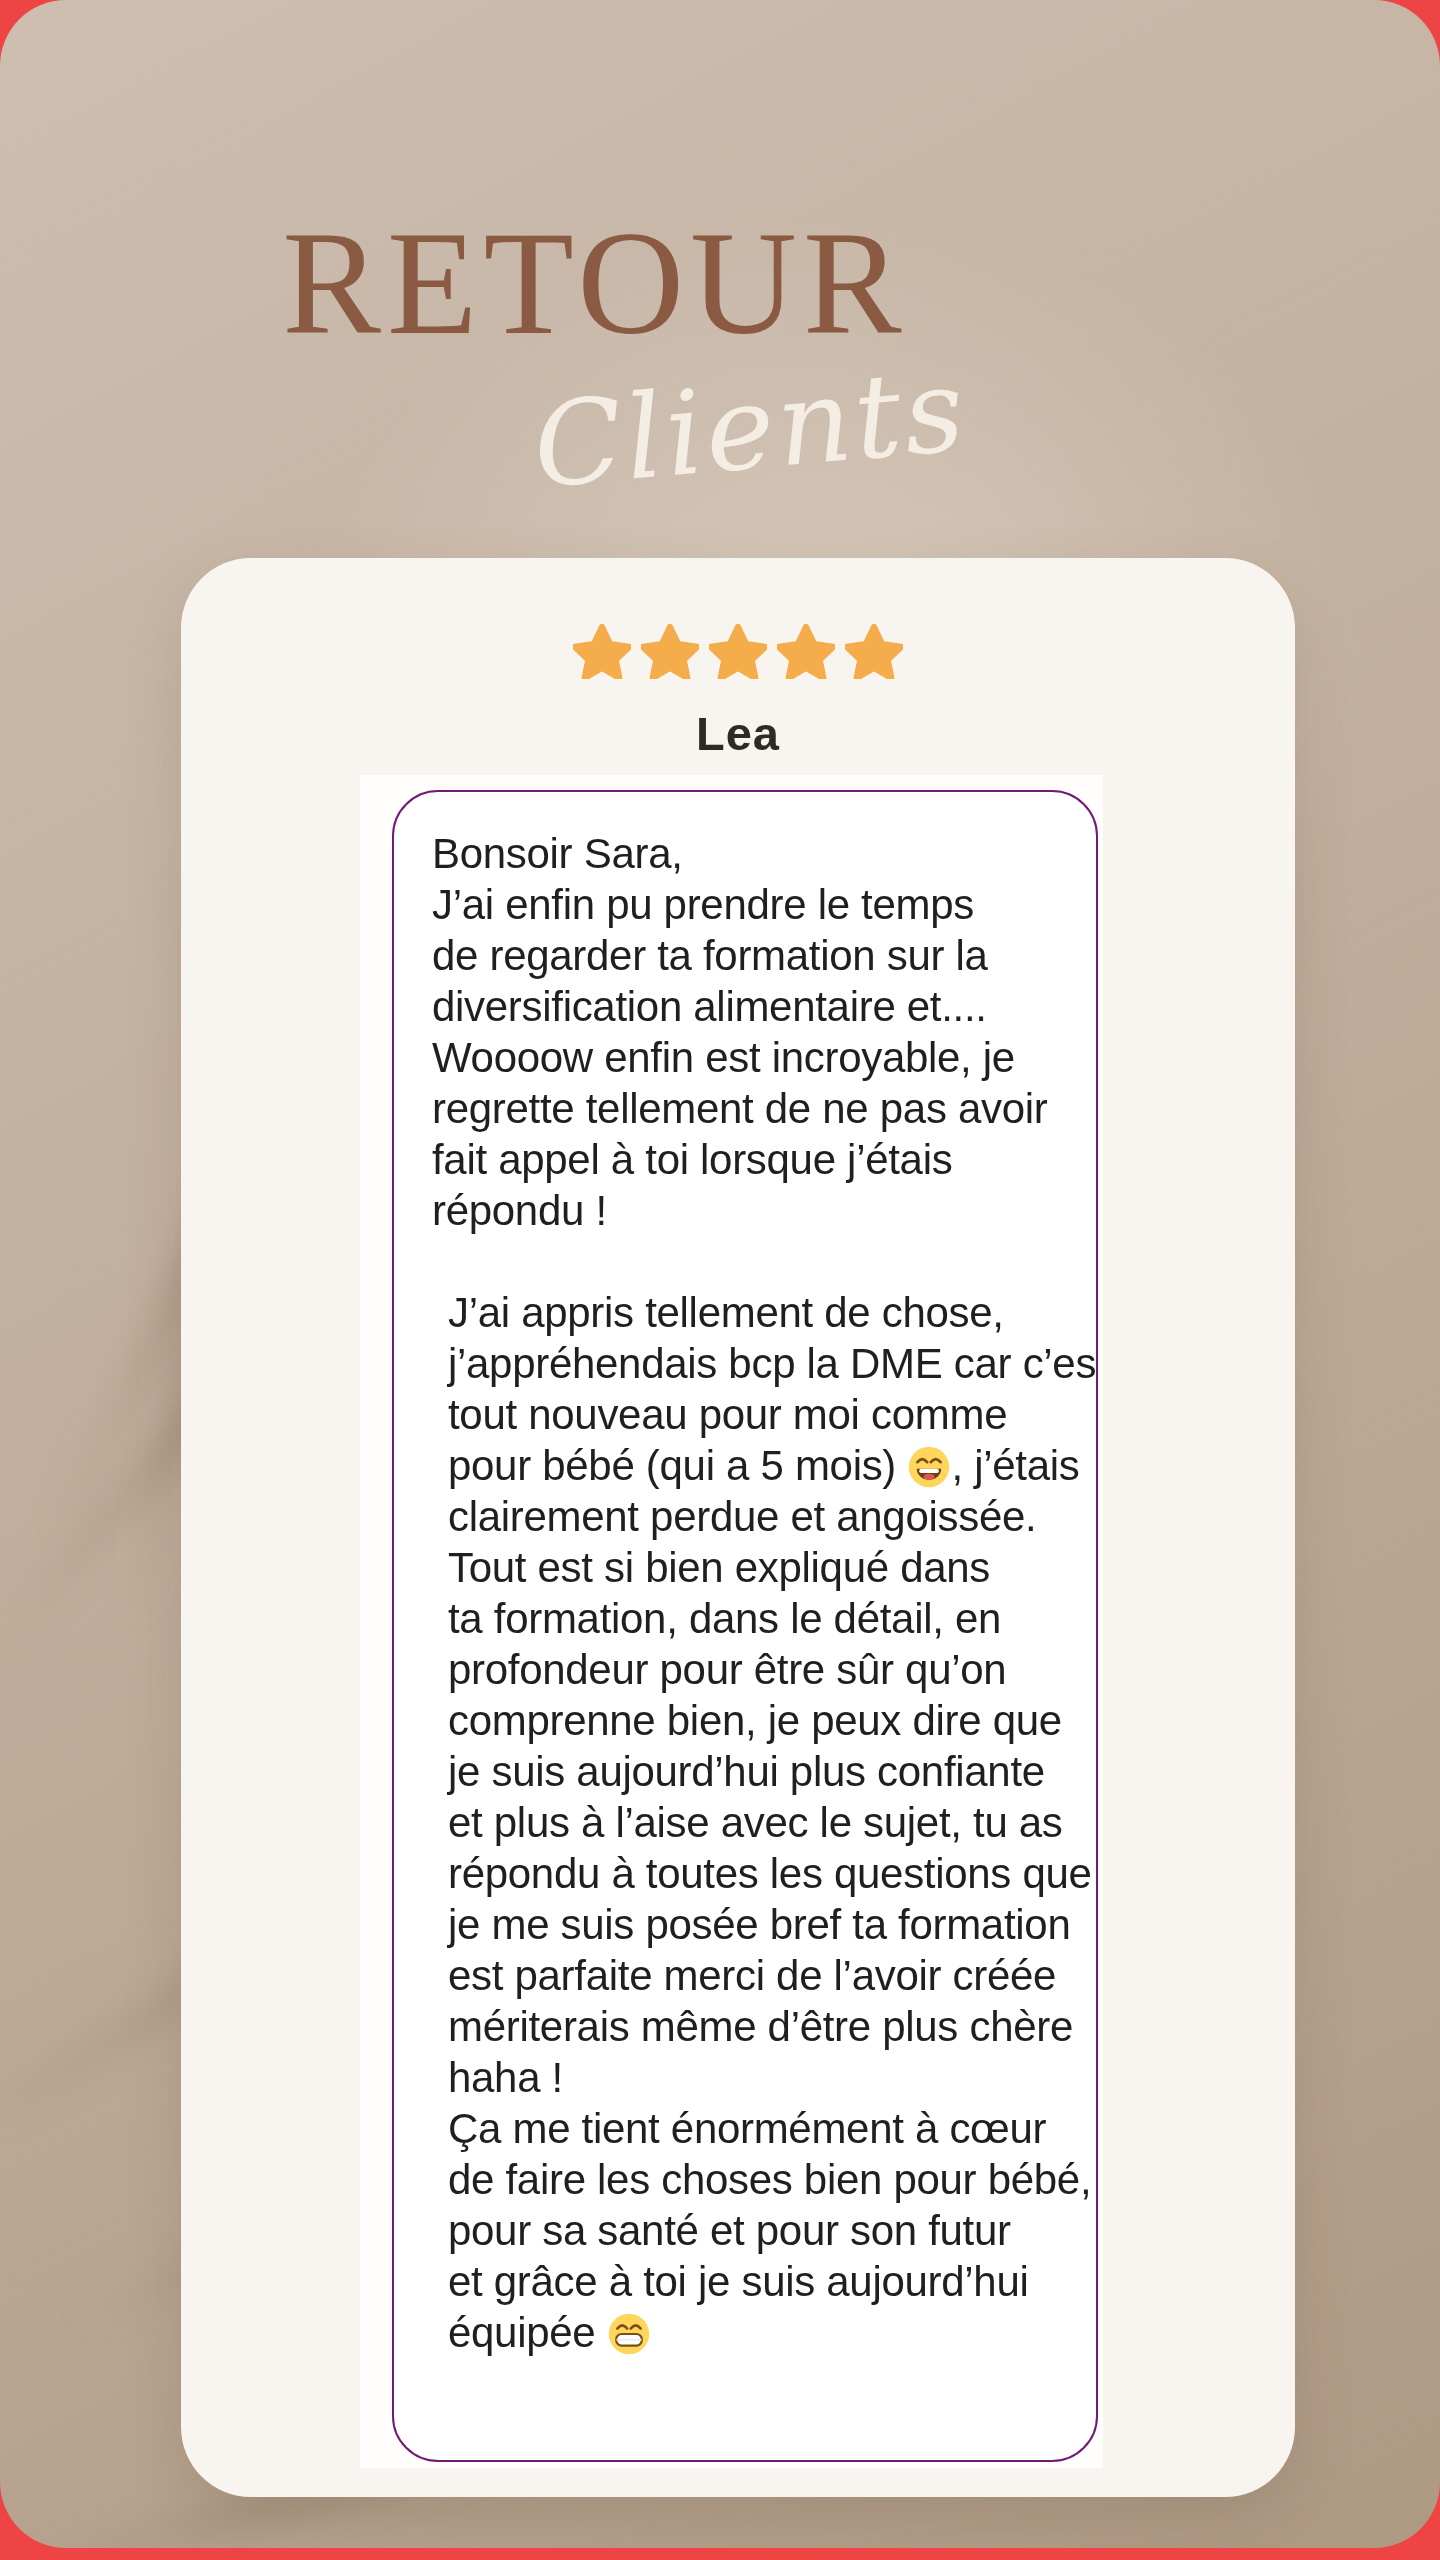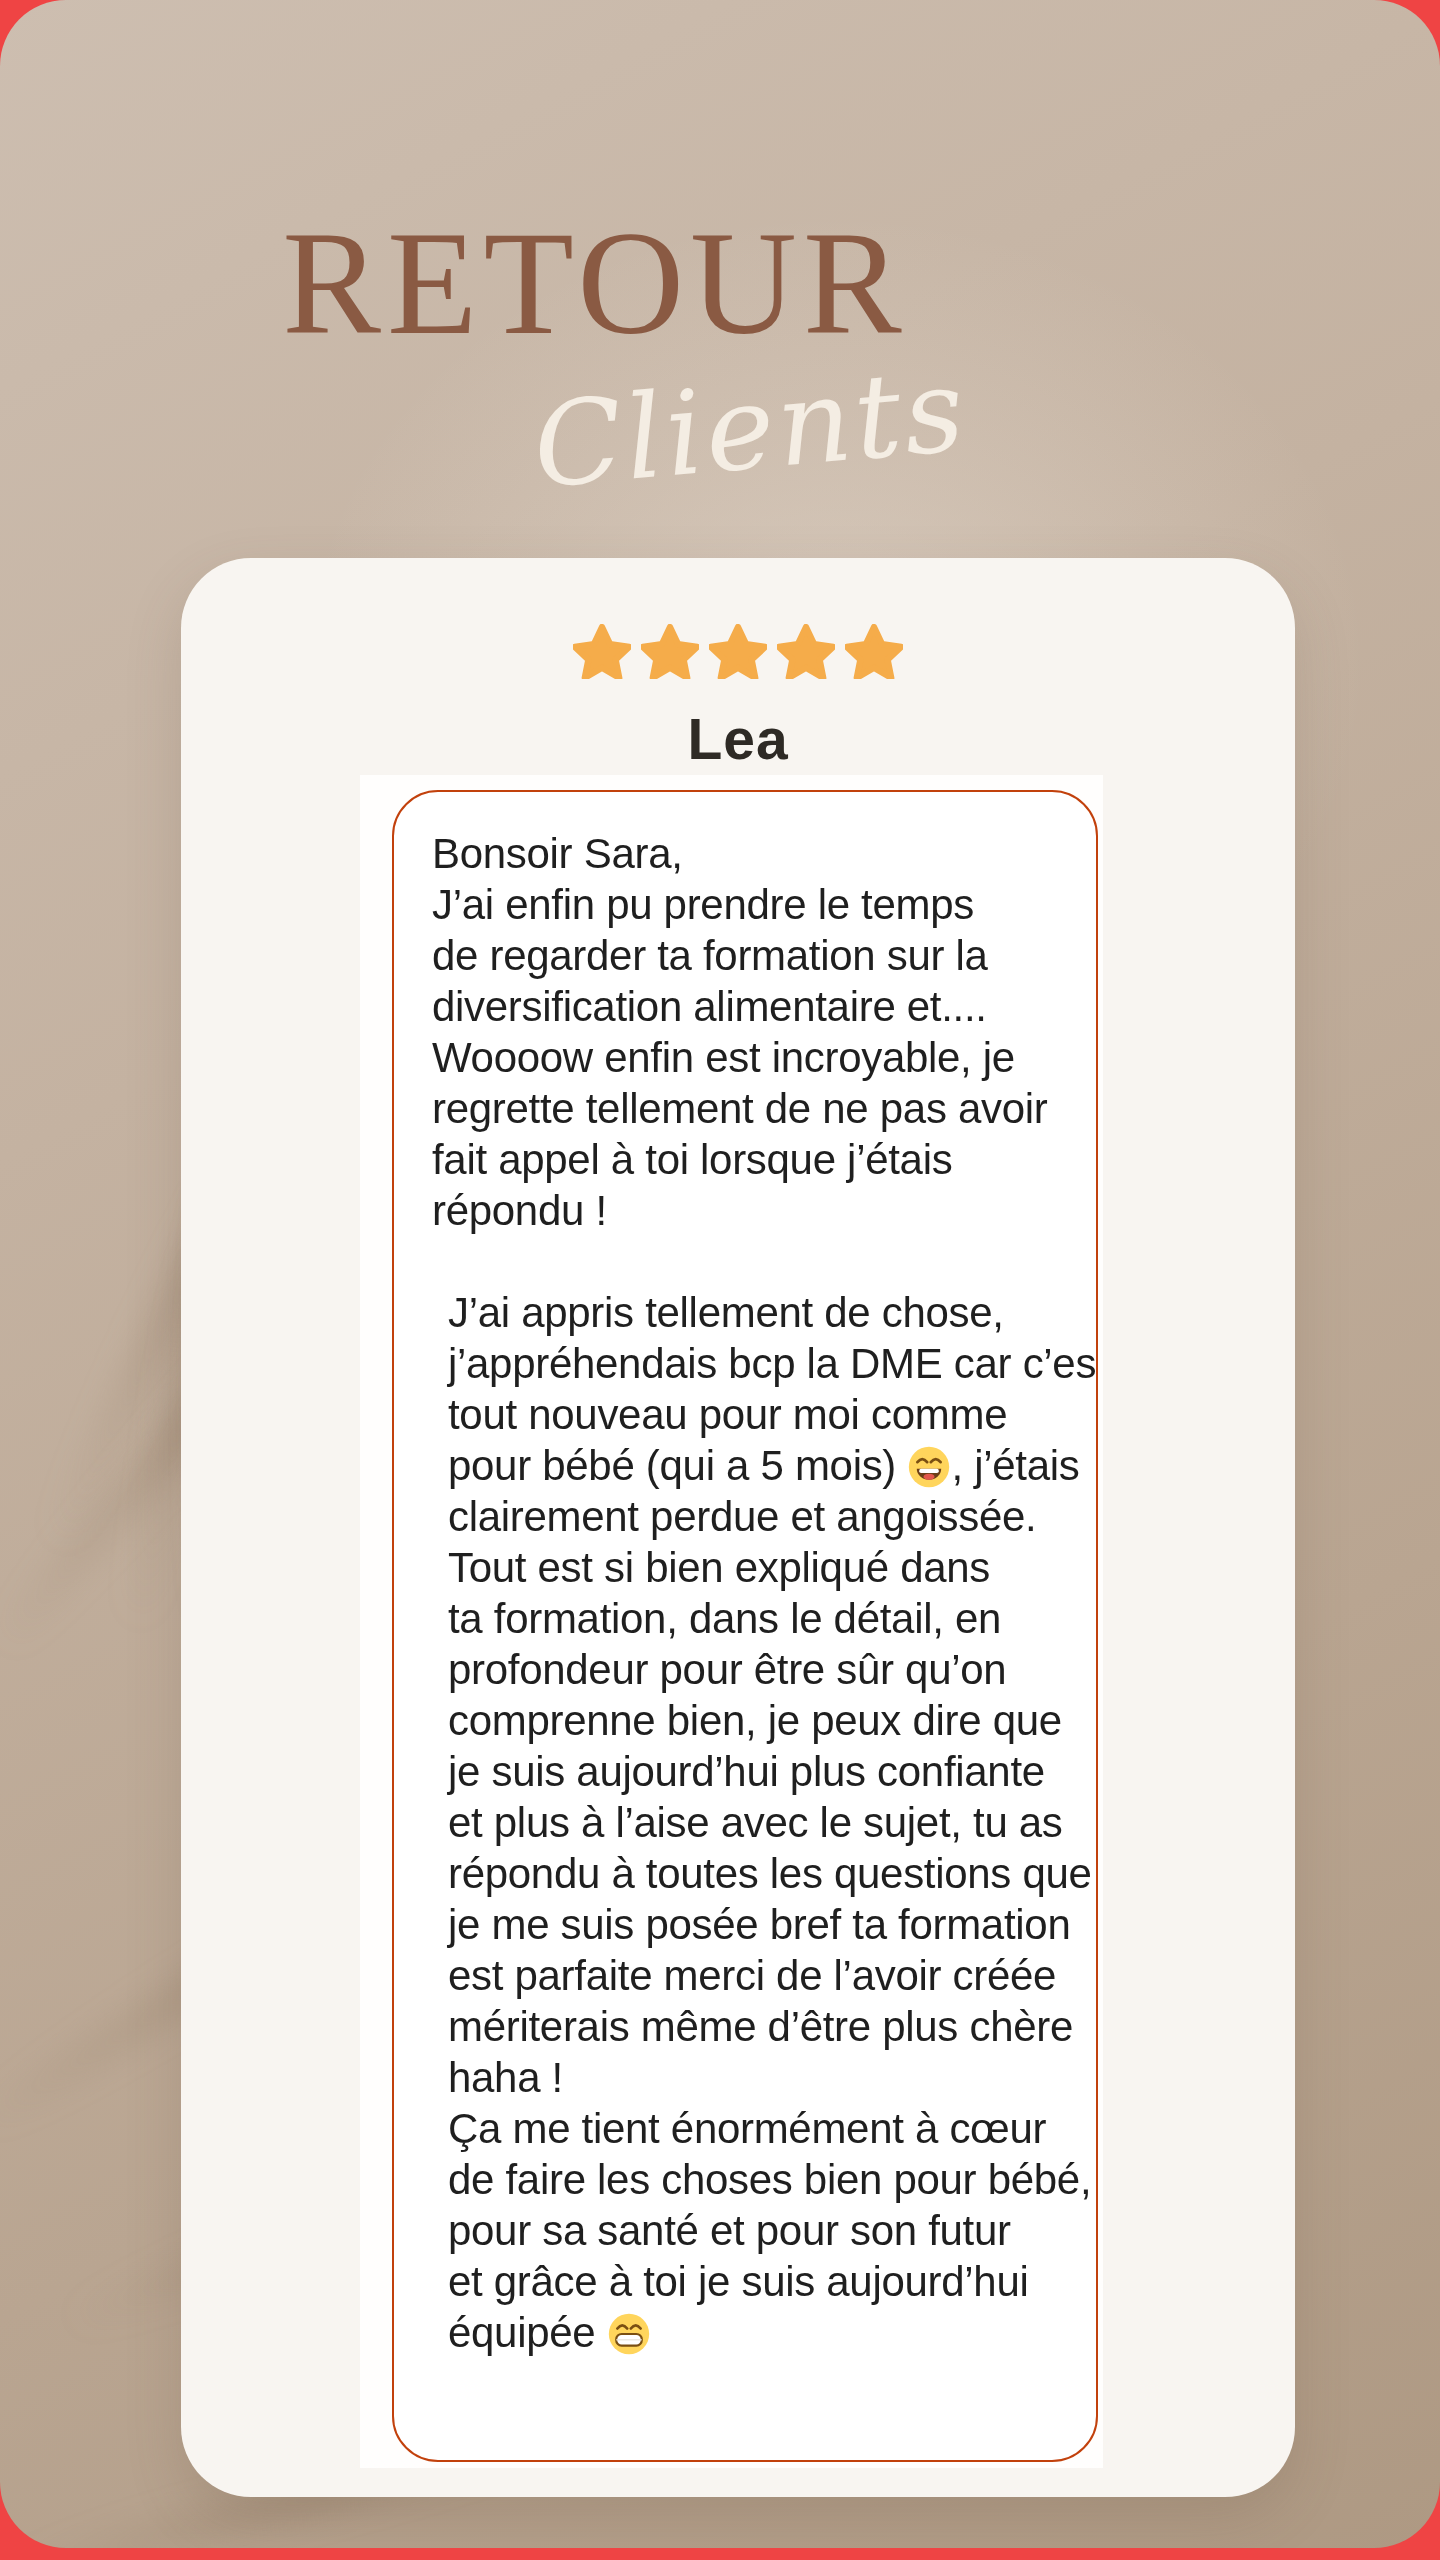--- a/index.html
+++ b/index.html
@@ -27,25 +27,25 @@
               color:#8A5A43;letter-spacing:6px;}
   .title-script{position:absolute;top:360px;left:470px;width:560px;text-align:center;
               font-family:"DejaVu Serif",serif;font-style:italic;font-weight:400;font-size:116px;
               color:#F4EDE3;letter-spacing:3px;transform:rotate(-5deg);}
   
   .card{position:absolute;left:181px;top:558px;width:1114px;height:1939px;border-radius:70px;
         background:#F8F5F1;box-shadow:0 22px 55px rgba(101,79,60,.18);}
   .stars{position:absolute;top:66px;left:0;width:100%;text-align:center;height:60px;}
   .stars svg{margin:0 5px;display:inline-block;}
   .name{position:absolute;top:148px;left:0;width:100%;text-align:center;
-        font-size:57px;font-weight:700;color:#2E2A25;letter-spacing:1px;}
+        font-size:47px;font-weight:700;color:#2E2A25;letter-spacing:1px;}
   
   .shot{position:absolute;left:179px;top:217px;width:743px;height:1693px;background:#FFFEFD;}
   .bubble{position:absolute;left:32px;top:15px;width:706px;height:1672px;box-sizing:border-box;
-          background:#fff;border:2px solid #c2410c;border-radius:46px;overflow:hidden;}
+          background:#fff;border:2px solid #701a75;border-radius:46px;overflow:hidden;}
   .review-text{padding:36px 28px 0 38px;font-size:42px;line-height:51px;color:#1F1F1F;
                letter-spacing:-.3px;}
   .review-text .para{margin:0 0 51px 0;}
   .review-text .para:last-child{margin-bottom:0;margin-left:16px;}
   .review-text .rline{white-space:nowrap;height:51px;}
   .emoji{vertical-align:-9px;}
 </style>
 </head>
 <body>
 

